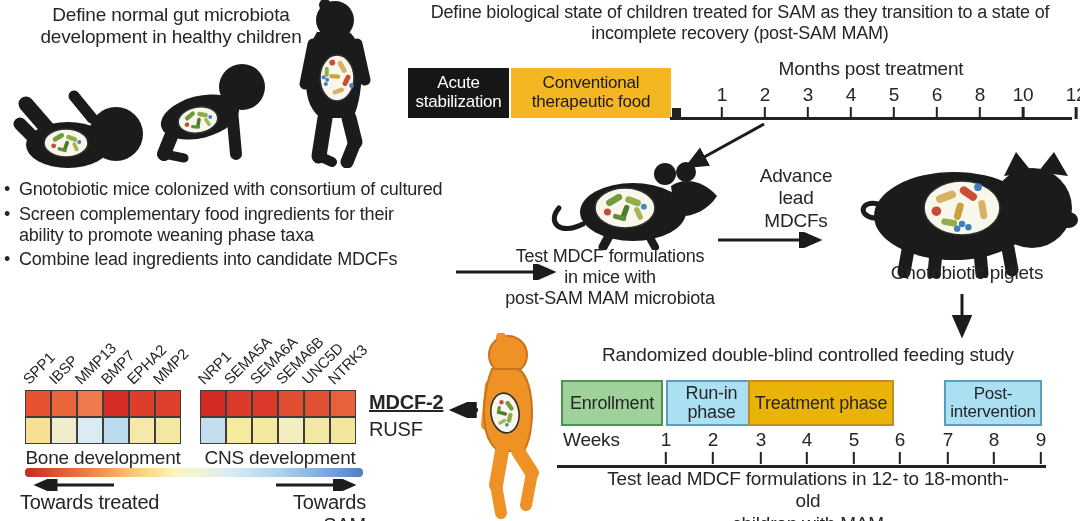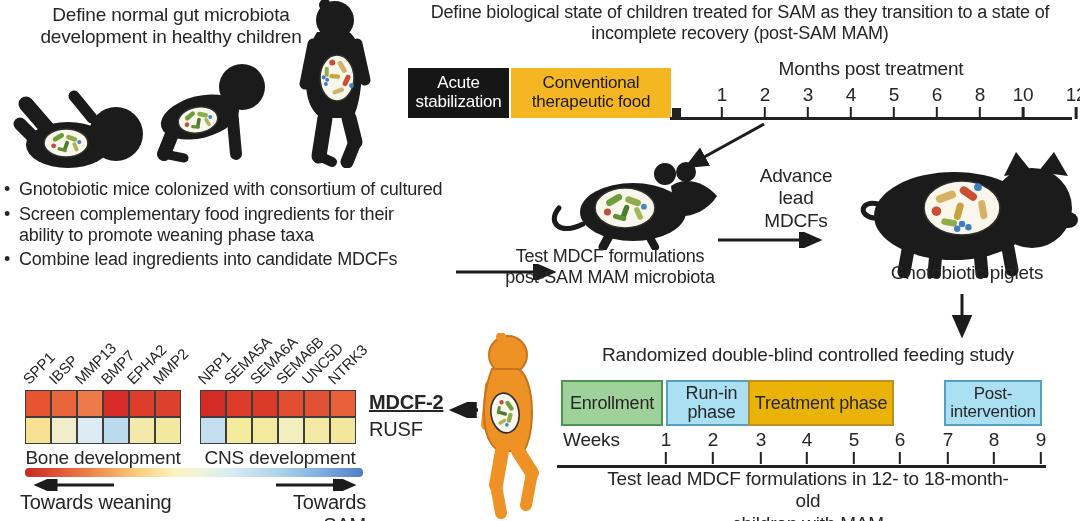--- a/index.html
+++ b/index.html
@@ -175,20 +175,21 @@
     <ellipse cx="88" cy="62" rx="53" ry="29" fill="#1b1b1b"></ellipse>
     <path d="M126,36 C140,26 160,32 172,46 C162,62 144,68 130,66 Z" fill="#1b1b1b"></path>
     <line x1="104" y1="86" x2="110" y2="97" stroke="#1b1b1b" stroke-width="8" stroke-linecap="round"></line>
     <line x1="64" y1="86" x2="58" y2="97" stroke="#1b1b1b" stroke-width="9" stroke-linecap="round"></line>
     <ellipse cx="80" cy="58" rx="30" ry="20" fill="#f9f6ec" stroke="#2e2e2e" stroke-width="1.6"></ellipse>
     <use href="#mb-green" transform="translate(80,58) scale(1.35)"></use>
   </svg>
 
   <div class="abs t c" style="left:486px; top:246px; width:248px; font-size:18px;">
     <div>Test MDCF formulations</div>
+    <div>in mice with</div>
     <div>post-SAM MAM microbiota</div>
   </div>
 
   <div class="abs t c" style="left:737px; top:165px; width:118px; font-size:19px;">
     <div>Advance</div>
     <div>lead</div>
     <div>MDCFs</div>
   </div>
   <svg class="abs" style="left:714px; top:232px;" width="116" height="16" viewBox="0 0 116 16">
     <line x1="4" y1="8" x2="104" y2="8" stroke="#1c1c1c" stroke-width="3" marker-end="url(#ah)"></line>
@@ -269,21 +270,21 @@
   <div class="abs c" style="left:196px; top:447px; width:168px; font-size:19px;">CNS development</div>
 
   <div class="grad"></div>
 
   <svg class="abs" style="left:28px; top:479px;" width="88" height="12" viewBox="0 0 88 12">
     <line x1="86" y1="6" x2="10" y2="6" stroke="#1c1c1c" stroke-width="3" marker-end="url(#ah)"></line>
   </svg>
   <svg class="abs" style="left:274px; top:479px;" width="88" height="12" viewBox="0 0 88 12">
     <line x1="2" y1="6" x2="78" y2="6" stroke="#1c1c1c" stroke-width="3" marker-end="url(#ah)"></line>
   </svg>
-  <div class="abs" style="left:20px; top:491px; font-size:20px;">Towards weaning</div>
+  <div class="abs" style="left:20px; top:491px; font-size:20px;">Towards treated</div>
   <div class="abs" style="left:246px; top:491px; width:120px; text-align:right; font-size:20px;">Towards SAM</div>
 
   <svg class="abs" style="left:474px; top:333px;" width="82" height="186" viewBox="0 0 82 186">
     <circle cx="34" cy="22" r="19" fill="#ef9226" stroke="#c9731c" stroke-width="2"></circle>
     <circle cx="27" cy="4" r="5" fill="#ef9226"></circle>
     <line x1="16" y1="52" x2="12" y2="92" stroke="#ef9226" stroke-width="10" stroke-linecap="round"></line>
     <path d="M18,36 C10,56 8,80 12,98 C14,108 20,116 26,118 L50,118 C58,104 60,78 56,58 C53,44 48,38 44,36 Z" fill="#ef9226" stroke="#c9731c" stroke-width="2"></path>
     <line x1="44" y1="118" x2="58" y2="140" stroke="#ef9226" stroke-width="14" stroke-linecap="round"></line>
     <line x1="58" y1="140" x2="52" y2="172" stroke="#ef9226" stroke-width="12" stroke-linecap="round"></line>
     <line x1="28" y1="118" x2="22" y2="152" stroke="#ef9226" stroke-width="14" stroke-linecap="round"></line>

